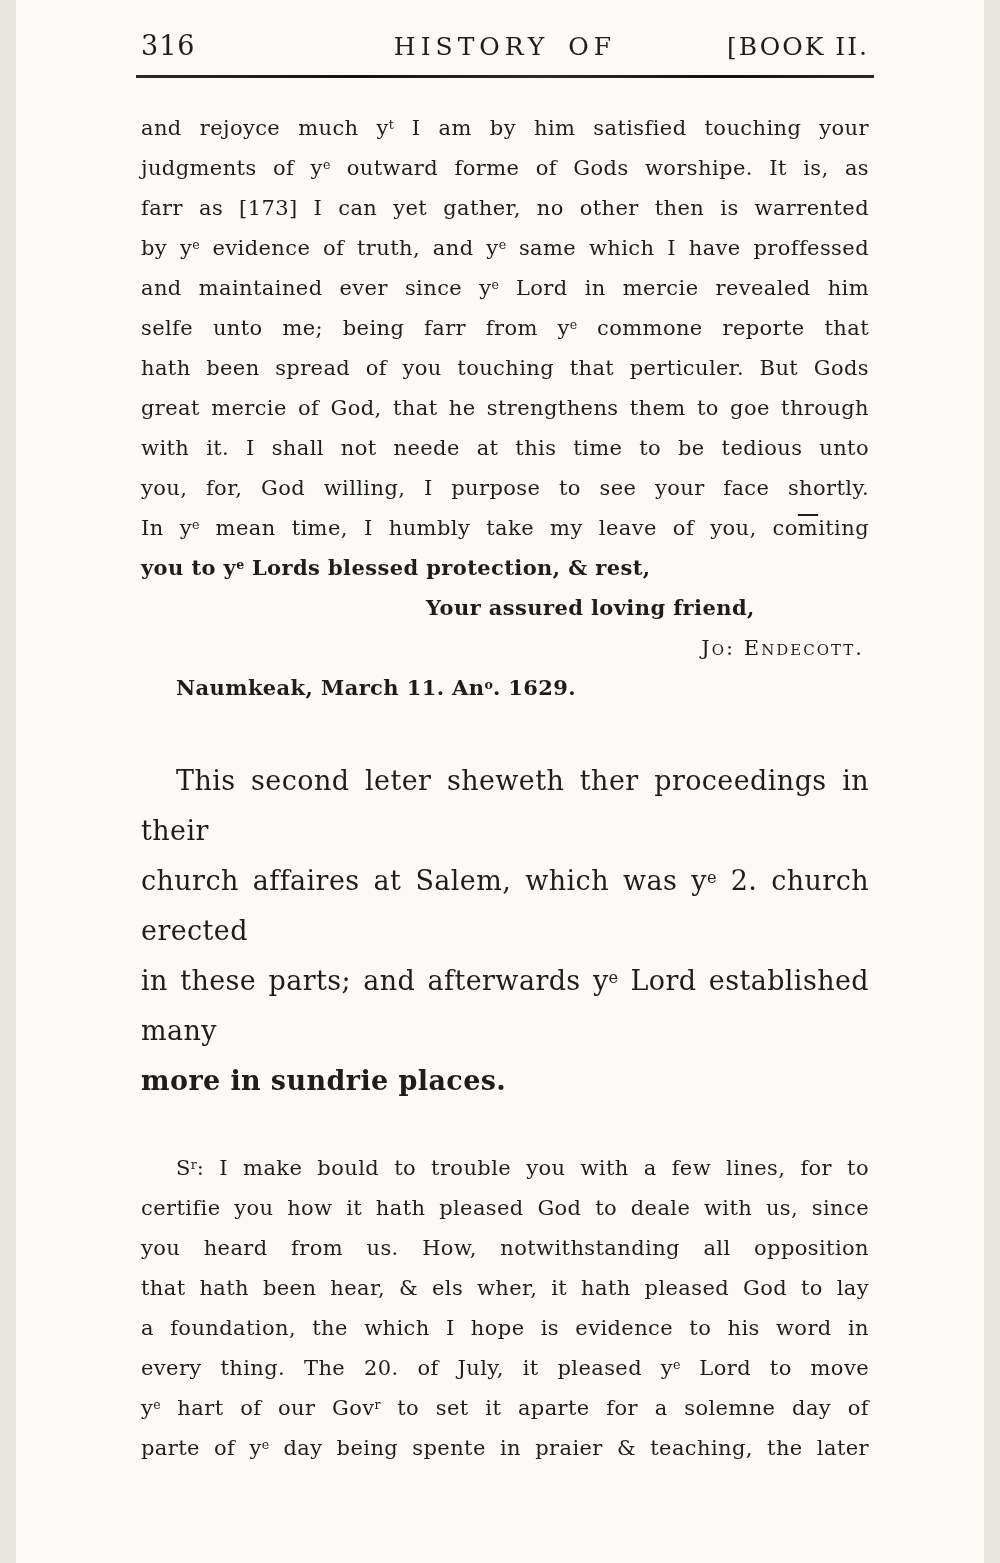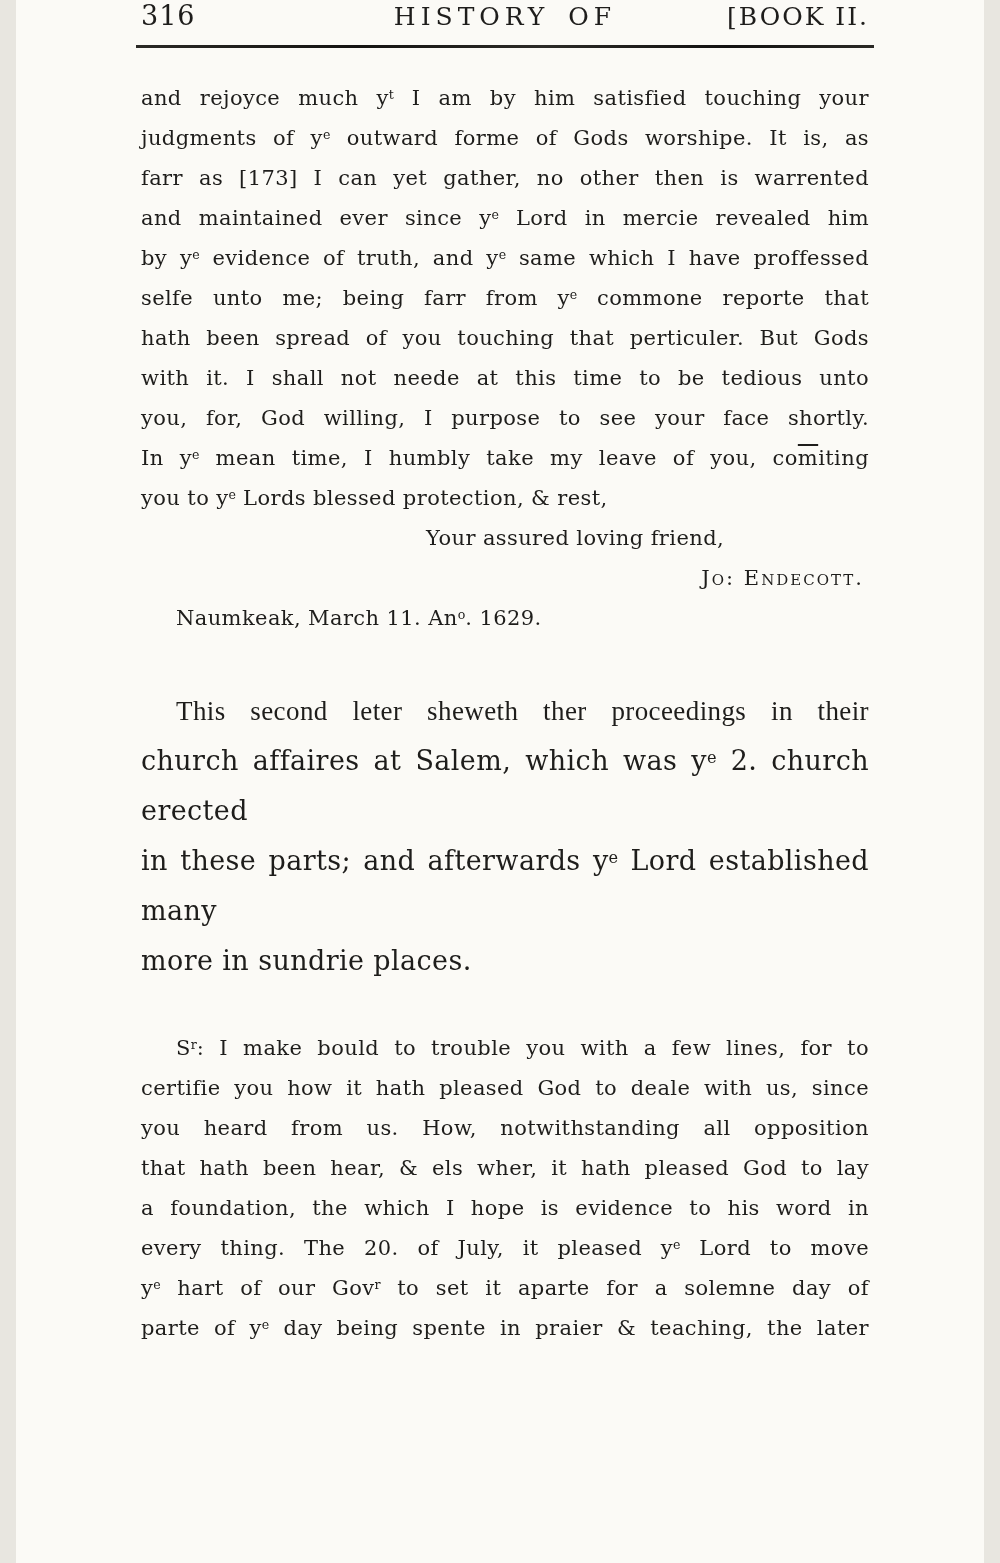--- a/index.html
+++ b/index.html
@@ -8,20 +8,21 @@
   }
   html,body{margin:0;padding:0;}
   body{background:#e8e6e0;font-family:"DejaVu Serif","Liberation Serif",serif;}
   .page{
     position:relative;
     width:968px;height:1563px;
     margin:0 auto;
     background:var(--paper);
     color:var(--ink);
     box-sizing:border-box;
+    padding-top:30px;
     overflow:hidden;
   }
   .page-header{
     margin:0 115px 0 125px;
     display:grid;
     grid-template-columns:1fr auto 1fr;
     align-items:baseline;
   }
   .page-num{font-size:27px;justify-self:start;letter-spacing:1px;}
   .running-title{font-size:25px;letter-spacing:5px;justify-self:center;word-spacing:6px;}
@@ -35,21 +36,21 @@
     margin:30px 115px 0 125px;
   }
   .block{margin:0;}
   .block.letter .line{font-size:21px;line-height:40px;letter-spacing:0.4px;}
   .block.commentary .line{font-size:27px;line-height:50px;letter-spacing:0.4px;}
   .line{
     text-align:justify;
     text-align-last:justify;
     hyphens:none;
   }
-  .line.left{text-align:left;text-align-last:left;}
+  .line.left{text-align:left;text-align-last:left;font-weight:bold;}
   .line.right{text-align:left;text-align-last:right;}
   sup.sup{
     font-size:60%;
     vertical-align:0.45em;
     line-height:0;
     letter-spacing:0;
   }
   .overline{
     text-decoration:overline;
     text-decoration-thickness:2px;
@@ -67,34 +68,35 @@
     <span class="page-num">316</span>
     <span class="running-title">HISTORY OF</span>
     <span class="book-label">[BOOK II.</span>
   </header>
   <div class="rule"></div>
   <main class="text-area">
       <div class="block letter">
         <div class="line"><span>and rejoyce much y</span><sup class="sup">t</sup><span> I am by him satisfied touching your</span></div>
         <div class="line"><span>judgments of y</span><sup class="sup">e</sup><span> outward forme of Gods worshipe.  It is, as</span></div>
         <div class="line"><span>farr as [173] I can yet gather, no other then is warrented</span></div>
+        <div class="line"><span>by y</span><sup class="sup">e</sup><span> evidence of truth, and y</span><sup class="sup">e</sup><span> same which I have proffessed</span></div>
         <div class="line"><span>and maintained ever since y</span><sup class="sup">e</sup><span> Lord in mercie revealed him</span></div>
-        <div class="line"><span>by y</span><sup class="sup">e</sup><span> evidence of truth, and y</span><sup class="sup">e</sup><span> same which I have proffessed</span></div>
         <div class="line"><span>selfe unto me; being farr from y</span><sup class="sup">e</sup><span> commone reporte that</span></div>
         <div class="line"><span>hath been spread of you touching that perticuler.  But Gods</span></div>
+        <div class="line"><span>great mercie of God, that he strengthens them to goe through</span></div>
         <div class="line"><span>with it.  I shall not neede at this time to be tedious unto</span></div>
         <div class="line"><span>you, for, God willing, I purpose to see your face shortly.</span></div>
         <div class="line"><span>In y</span><sup class="sup">e</sup><span> mean time, I humbly take my leave of you, co</span><span class="overline">m</span><span>iting</span></div>
         <div class="line left"><span>you to y</span><sup class="sup">e</sup><span> Lords blessed protection, &amp; rest,</span></div>
         <div class="line left" style="padding-left: 285px;"><span>Your assured loving friend,</span></div>
         <div class="line right" style="padding-right: 5px;"><span class="smallcaps">Jo: Endecott.</span></div>
         <div class="line left" style="padding-left: 35px;"><span>Naumkeak, March 11. An</span><sup class="sup">o</sup><span>. 1629.</span></div>
       </div>
       <div class="block commentary" style="margin-top: 48px;">
-        <div class="line" style="text-indent: 35px; font-family: Liberation Serif, serif;"><span>This second leter sheweth ther proceedings in their</span></div>
+        <div class="line" style="text-indent: 35px;"><span>This second leter sheweth ther proceedings in their</span></div>
         <div class="line"><span>church affaires at Salem, which was y</span><sup class="sup">e</sup><span> 2. church erected</span></div>
         <div class="line"><span>in these parts; and afterwards y</span><sup class="sup">e</sup><span> Lord established many</span></div>
         <div class="line left"><span>more in sundrie places.</span></div>
       </div>
       <div class="block letter" style="margin-top: 42px;">
         <div class="line" style="text-indent: 35px;"><span>S</span><sup class="sup">r</sup><span>: I make bould to trouble you with a few lines, for to</span></div>
         <div class="line"><span>certifie you how it hath pleased God to deale with us, since</span></div>
         <div class="line"><span>you heard from us.  How, notwithstanding all opposition</span></div>
         <div class="line"><span>that hath been hear, &amp; els wher, it hath pleased God to lay</span></div>
         <div class="line"><span>a foundation, the which I hope is evidence to his word in</span></div>

